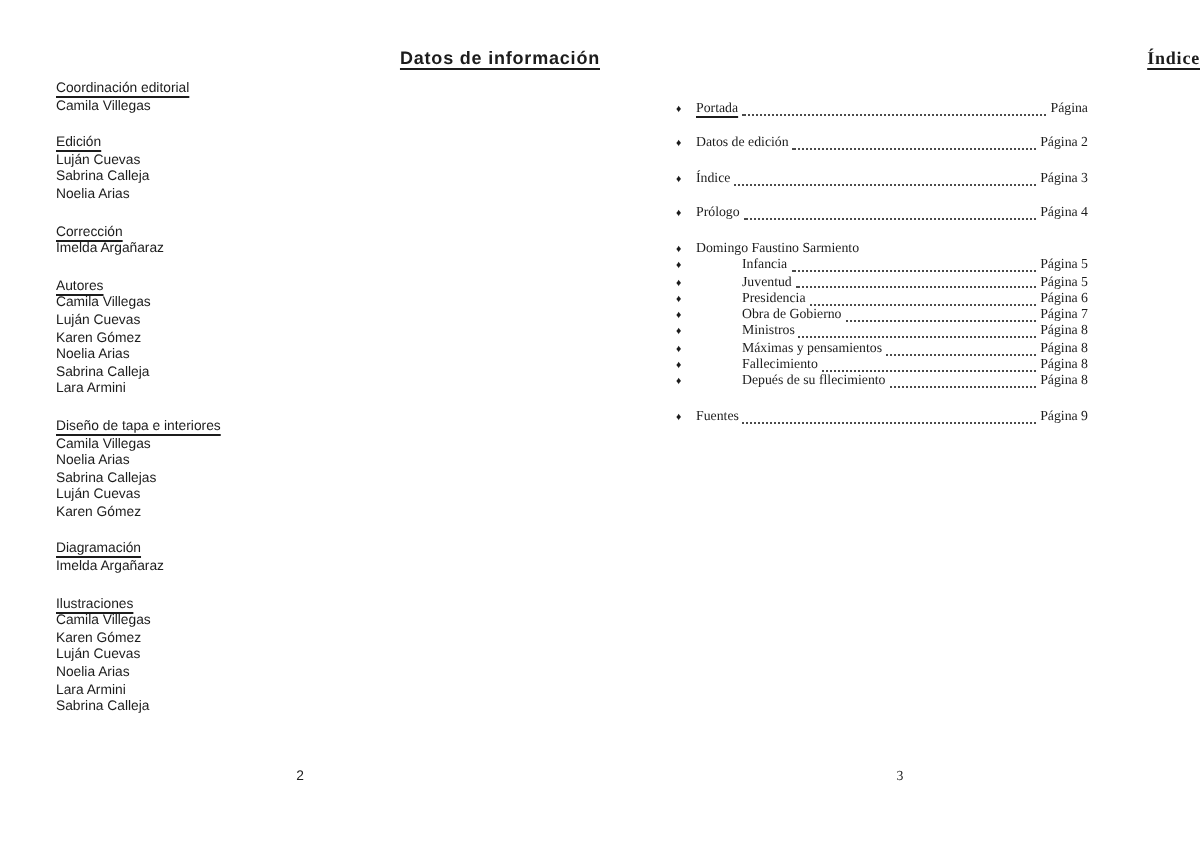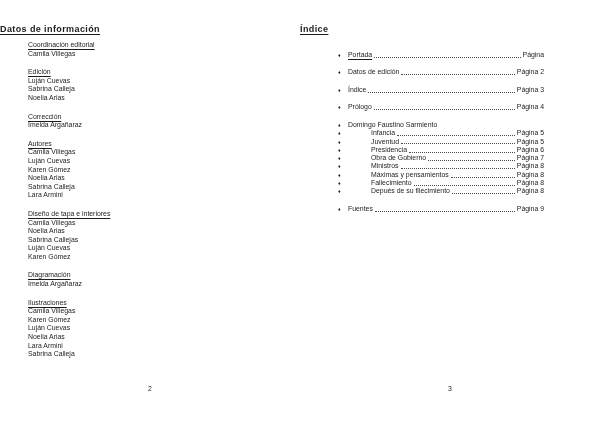--- a/index.html
+++ b/index.html
@@ -5,25 +5,25 @@
   * { margin:0; padding:0; box-sizing:border-box; }
   html,body { width:600px; height:424px; overflow:hidden; }
   body {
     background:#ffffff;
     font-family:"Liberation Sans", sans-serif;
     color:#1c1c1c;
   }
   .spread { position:relative; width:600px; height:424px; background:#ffffff; }
   .page { position:absolute; top:0; width:300px; height:424px; background:#ffffff; }
   .page-left  { left:0; }
-  .page-right { left:300px; }
+  .page-right { left:300px;font-family:Liberation Serif, serif; }
 
   .doc-title {
     position:absolute; top:24px; left:0; width:100%;
-    text-align:left;
+    text-align:right;
     font-size:9px; font-weight:bold;
     letter-spacing:0.4px;
     text-decoration:underline;
     text-underline-offset:2px;
   }
 
   
   .sections { position:absolute; top:41px; left:28px; width:245px; }
   .section { margin-bottom:10px; }
   .section-heading {

